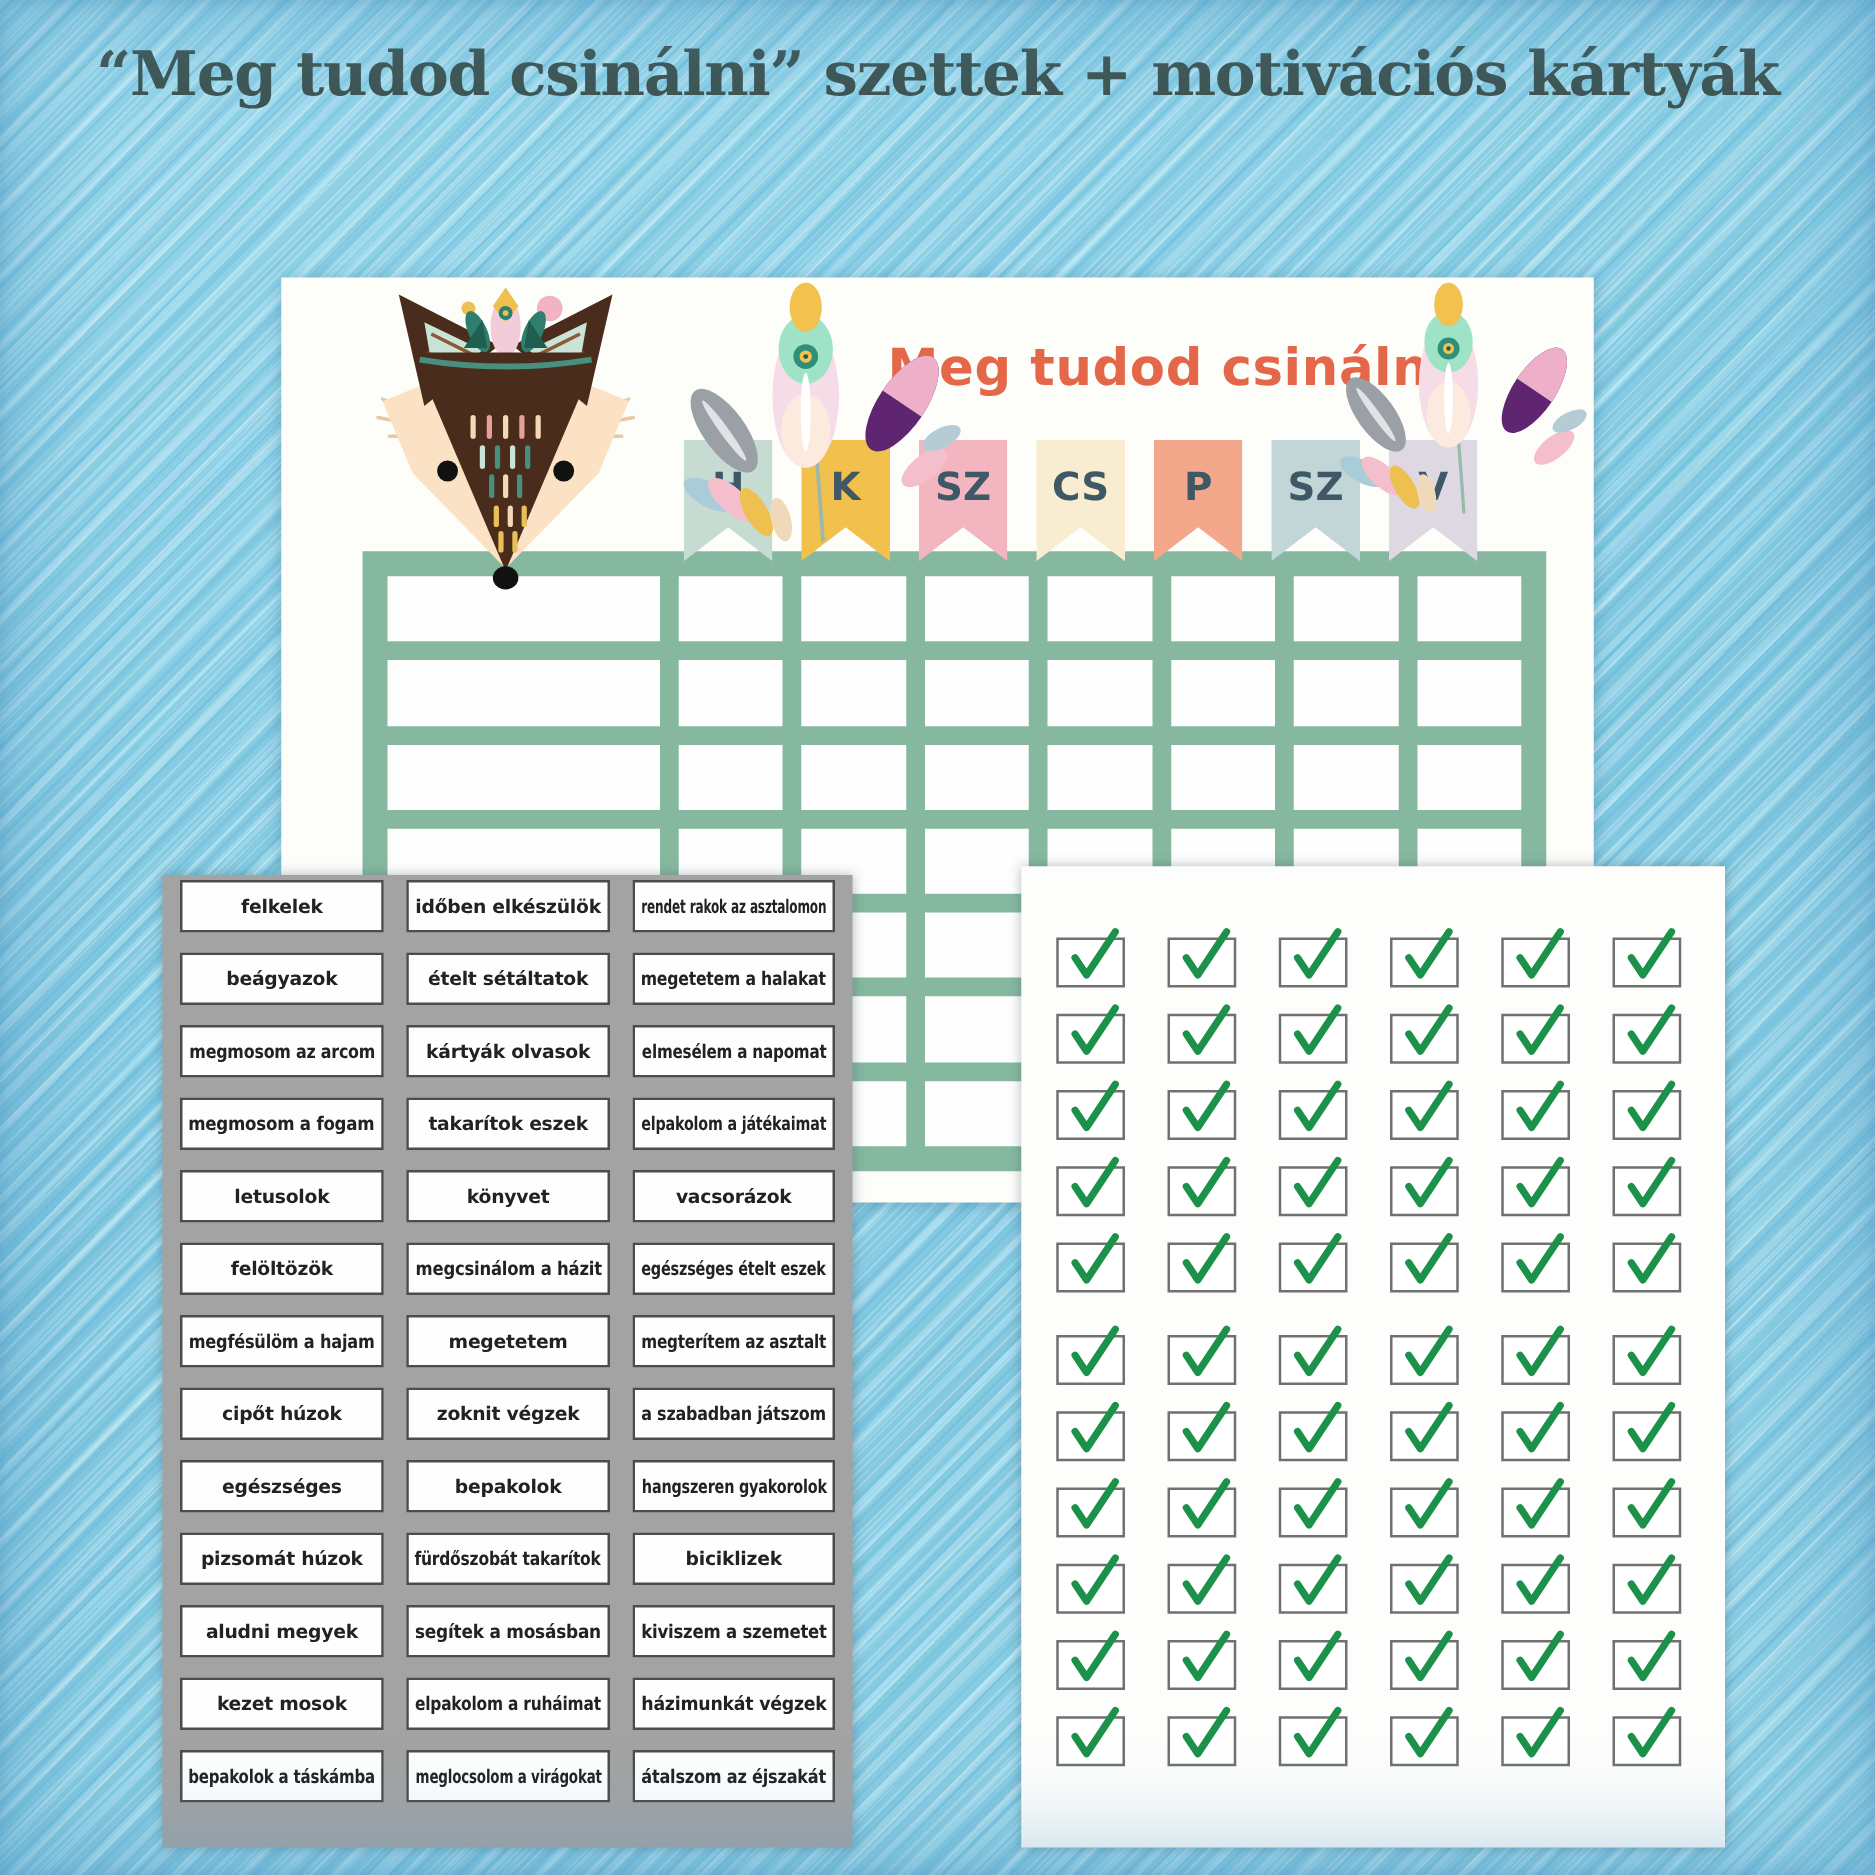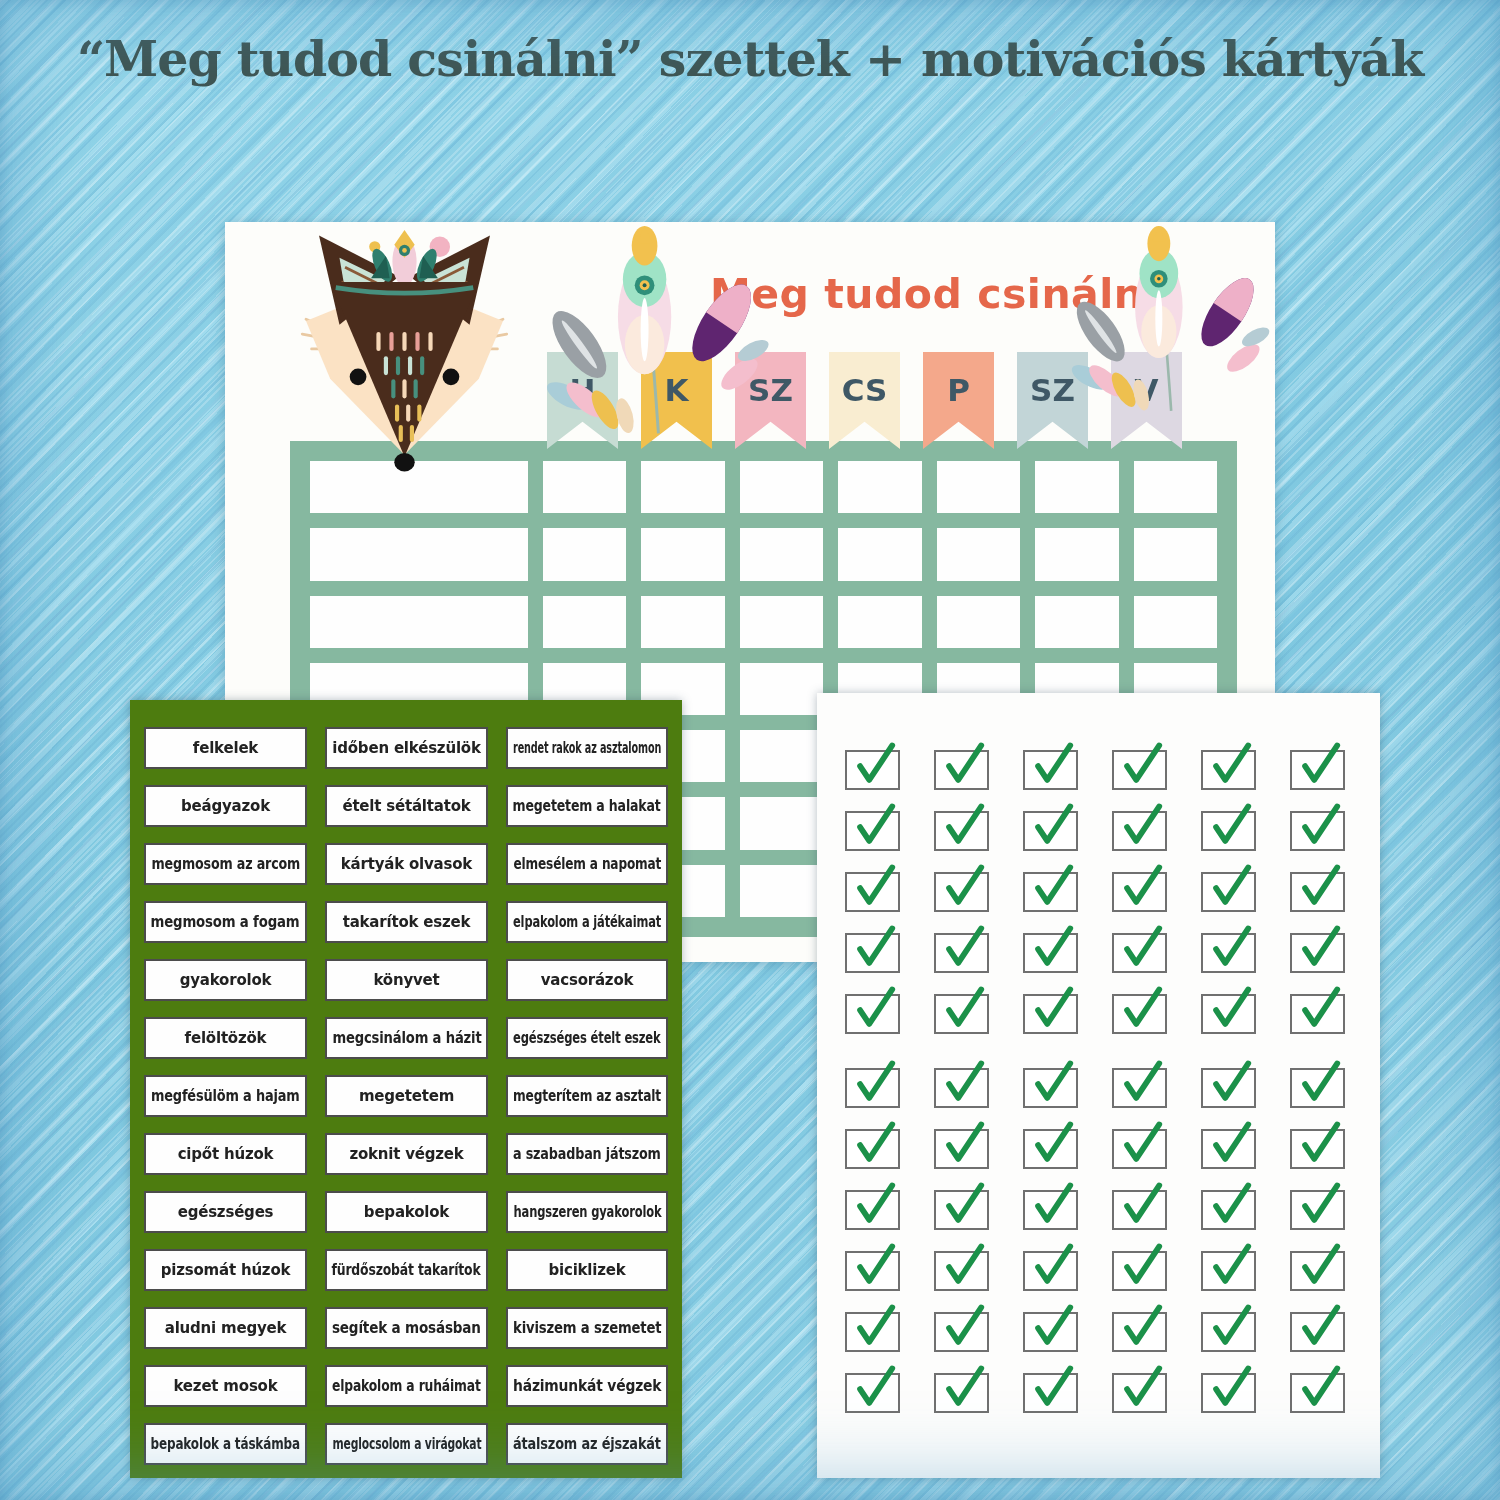--- a/index.html
+++ b/index.html
@@ -37,22 +37,22 @@
     display:flex;justify-content:center;align-items:flex-start;z-index:2;}
   .pennant span{margin-top:20px;font-size:31px;font-weight:bold;color:#3f5866;}
   .chore-grid{
     position:absolute;left:65px;top:219px;width:947px;height:496px;box-sizing:border-box;
     background:#86b8a0;padding:20px;display:grid;gap:15px;
     grid-template-columns:218px repeat(7,1fr);grid-template-rows:repeat(7,1fr);z-index:1;
   }
   .grid-cell{background:#fefefe;}
   
   .labels-card{position:absolute;left:130px;top:700px;width:552px;height:778px;box-sizing:border-box;
-    background:#4d7c0f;box-shadow:0 0 9px rgba(50,70,90,0.35);z-index:20;
-    padding:27px 14px;display:grid;grid-template-columns:163px 163px 162px;column-gap:18px;
+    background:#a3a3a3;box-shadow:0 0 9px rgba(50,70,90,0.35);z-index:20;
+    padding:4px 14px;display:grid;grid-template-columns:163px 163px 162px;column-gap:18px;
     row-gap:16px;grid-auto-rows:42px;}
   .label-box{border:2px solid #4c4c4c;background:#fefefe;box-sizing:border-box;
     display:flex;align-items:center;justify-content:center;overflow:hidden;}
   .label-box .fit{display:inline-block;white-space:nowrap;font-size:15px;font-weight:bold;
     color:#222;letter-spacing:-0.2px;}
   
   .checks-card{position:absolute;left:817px;top:693px;width:563px;height:785px;box-sizing:border-box;
     background:#fdfdfc;box-shadow:0 0 9px rgba(50,70,90,0.35);z-index:20;
     padding:57px 0 0 28px;}
   .check-group{display:grid;grid-template-columns:repeat(6,55px);column-gap:34px;
@@ -254,21 +254,21 @@
     <div class="label-box">
       <span class="fit" style="transform: scaleX(0.886905);">megmosom a fogam</span>
     </div>
     <div class="label-box">
       <span class="fit">takarítok eszek</span>
     </div>
     <div class="label-box">
       <span class="fit" style="transform: scaleX(0.762887);">elpakolom a játékaimat</span>
     </div>
     <div class="label-box">
-      <span class="fit">gyakorolok</span>
+      <span class="fit">letusolok</span>
     </div>
     <div class="label-box">
       <span class="fit">könyvet</span>
     </div>
     <div class="label-box">
       <span class="fit">vacsorázok</span>
     </div>
     <div class="label-box">
       <span class="fit">felöltözök</span>
     </div>

